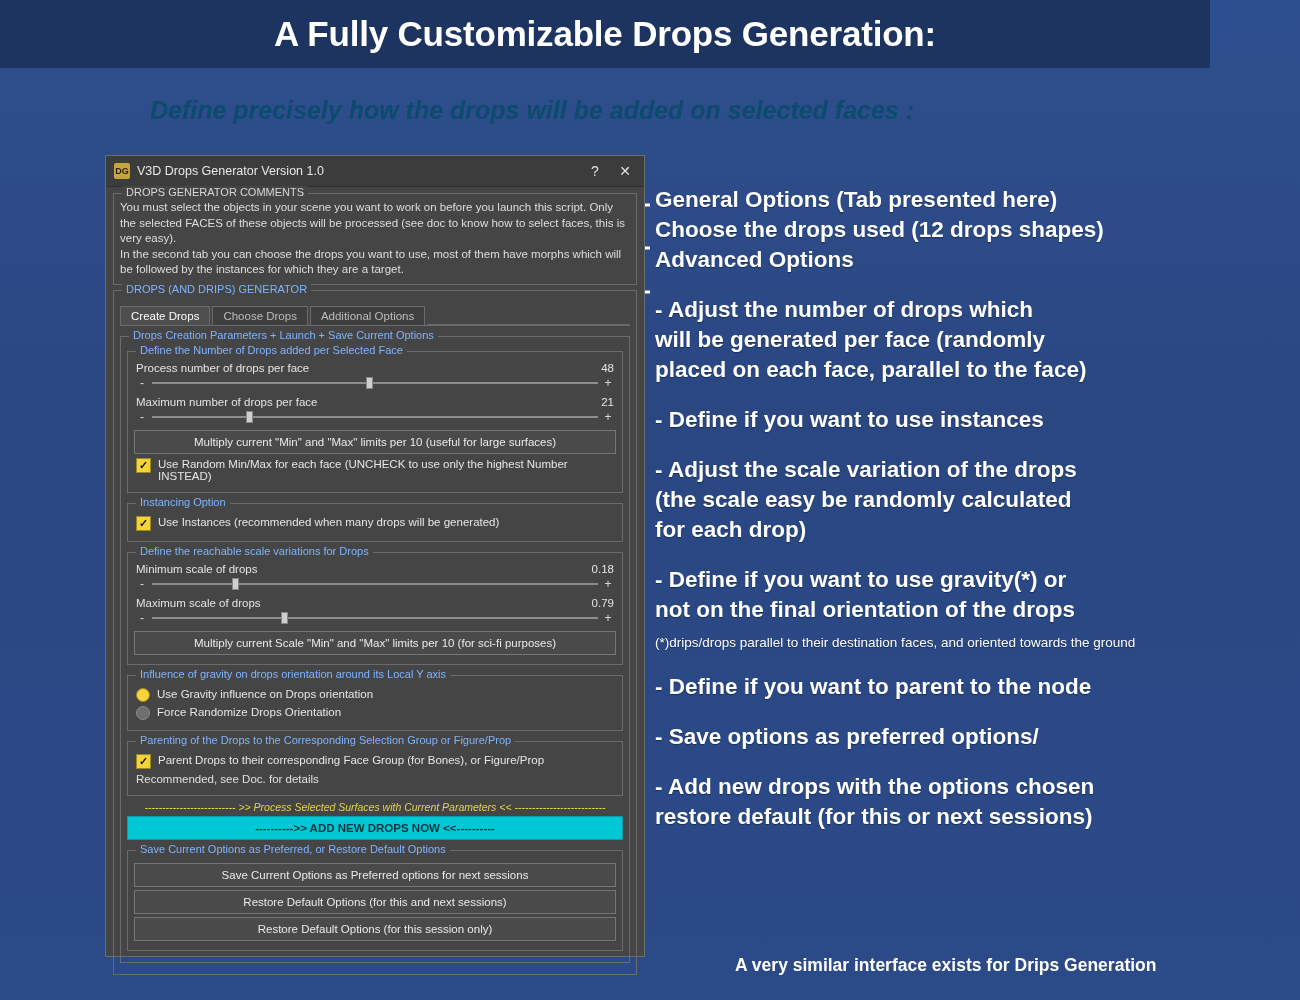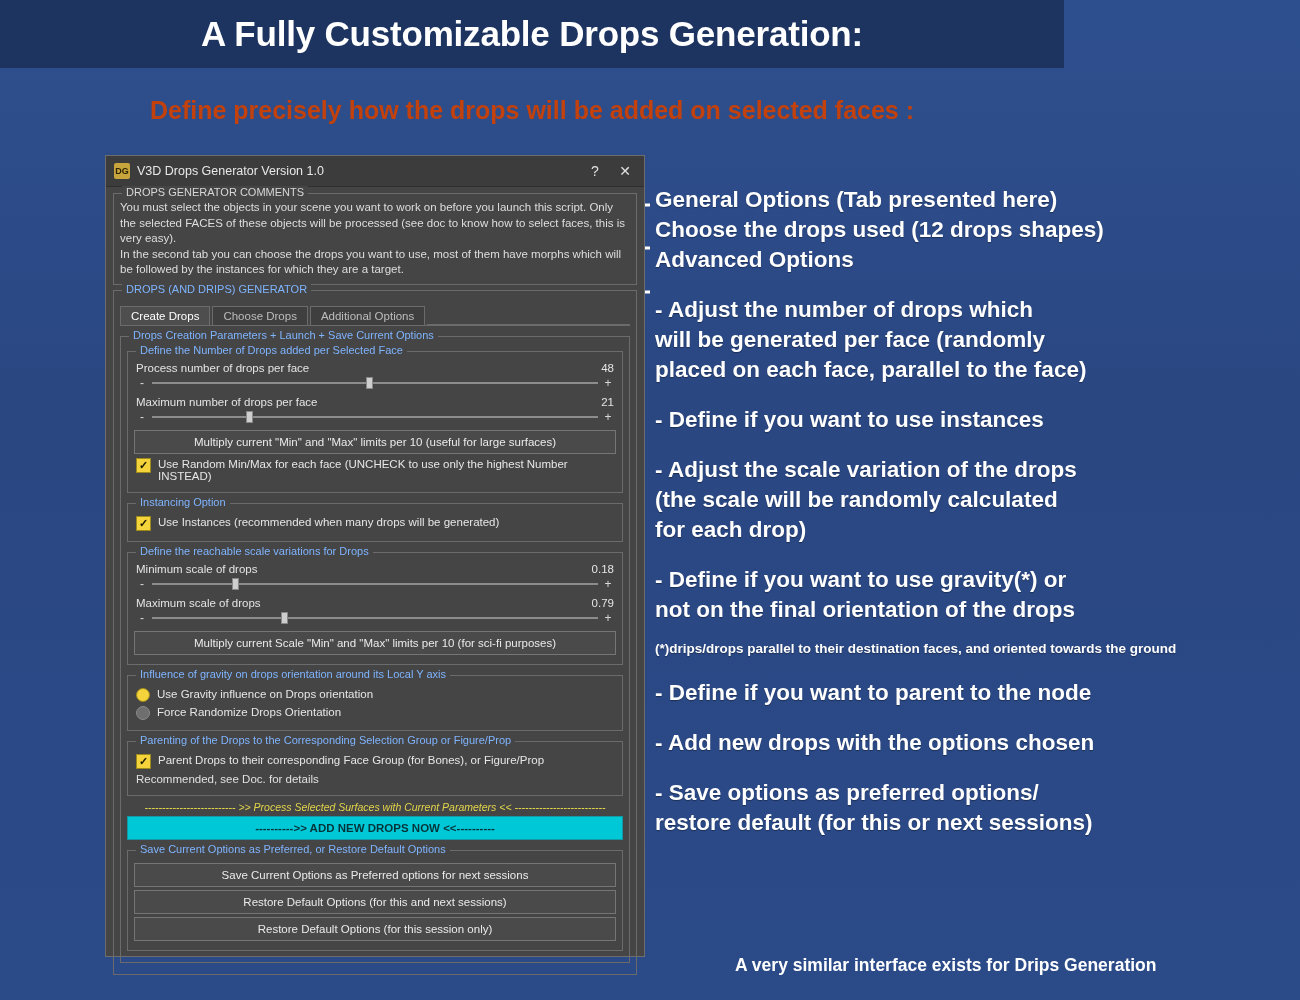--- a/index.html
+++ b/index.html
@@ -16,42 +16,43 @@
   }
   .page {
     position: relative;
     width: 1300px;
     height: 1000px;
   }
   
   .header-band {
     position: absolute;
     left: 0; top: 0;
-    width: 1064px;
+    width: 1210px;
     height: 68px;
     background: #1d3461;
     display: flex;
     align-items: center;
     justify-content: center;
   }
   .header-title {
     color: #ffffff;
     font-size: 35px;
     font-weight: bold;
     letter-spacing: -0.2px;
     text-align: center;
   }
   .subtitle {
     position: absolute;
     left: 0; top: 96px;
     width: 1064px;
     text-align: center;
-    color: #c2410c;
+    color: #0c4a6e;
     font-size: 25px;
     font-weight: bold;
+    font-style: italic;
   }
 
   
   .dialog {
     position: absolute;
     left: 105px;
     top: 155px;
     width: 540px;
     height: 802px;
     background: #4d7c0f;
@@ -276,22 +277,22 @@
     font-size: 22.5px;
     font-weight: bold;
     line-height: 28px;
     margin-bottom: 2px;
     text-shadow: 0 1px 1px rgba(0,0,0,0.35);
   }
   .ann.gap { margin-top: 22px; }
   .ann.small {
     font-size: 13.5px;
     line-height: 17px;
-    font-weight: bold;
-    margin-top: 16px;
+    font-weight: normal;
+    margin-top: 10px;
   }
   .footnote {
     position: absolute;
     left: 735px;
     top: 955px;
     font-size: 17.5px;
     font-weight: bold;
     color: #ffffff;
   }
 </style>
@@ -454,28 +455,28 @@
     <div class="ann">Choose the drops used (12 drops shapes)</div>
     <div class="ann">Advanced Options</div>
 
     <div class="ann gap">- Adjust the number of drops which</div>
     <div class="ann">will be generated per face (randomly</div>
     <div class="ann">placed on each face, parallel to the face)</div>
 
     <div class="ann gap">- Define if you want to use instances</div>
 
     <div class="ann gap">- Adjust the scale variation of the drops</div>
-    <div class="ann">(the scale will be randomly calculated</div>
+    <div class="ann">(the scale easy be randomly calculated</div>
     <div class="ann">for each drop)</div>
 
     <div class="ann gap">- Define if you want to use gravity(*) or</div>
     <div class="ann">not on the final orientation of the drops</div>
     <div class="ann small">(*)drips/drops parallel to their destination faces, and oriented towards the ground</div>
 
     <div class="ann gap">- Define if you want to parent to the node</div>
+    <div class="ann gap">- Save options as preferred options/</div>
+
     <div class="ann gap">- Add new drops with the options chosen</div>
-
-    <div class="ann gap">- Save options as preferred options/</div>
     <div class="ann">restore default (for this or next sessions)</div>
   </div>
 
   <div class="footnote">A very similar interface exists for Drips Generation</div>
 </div>
 
 </body></html>

